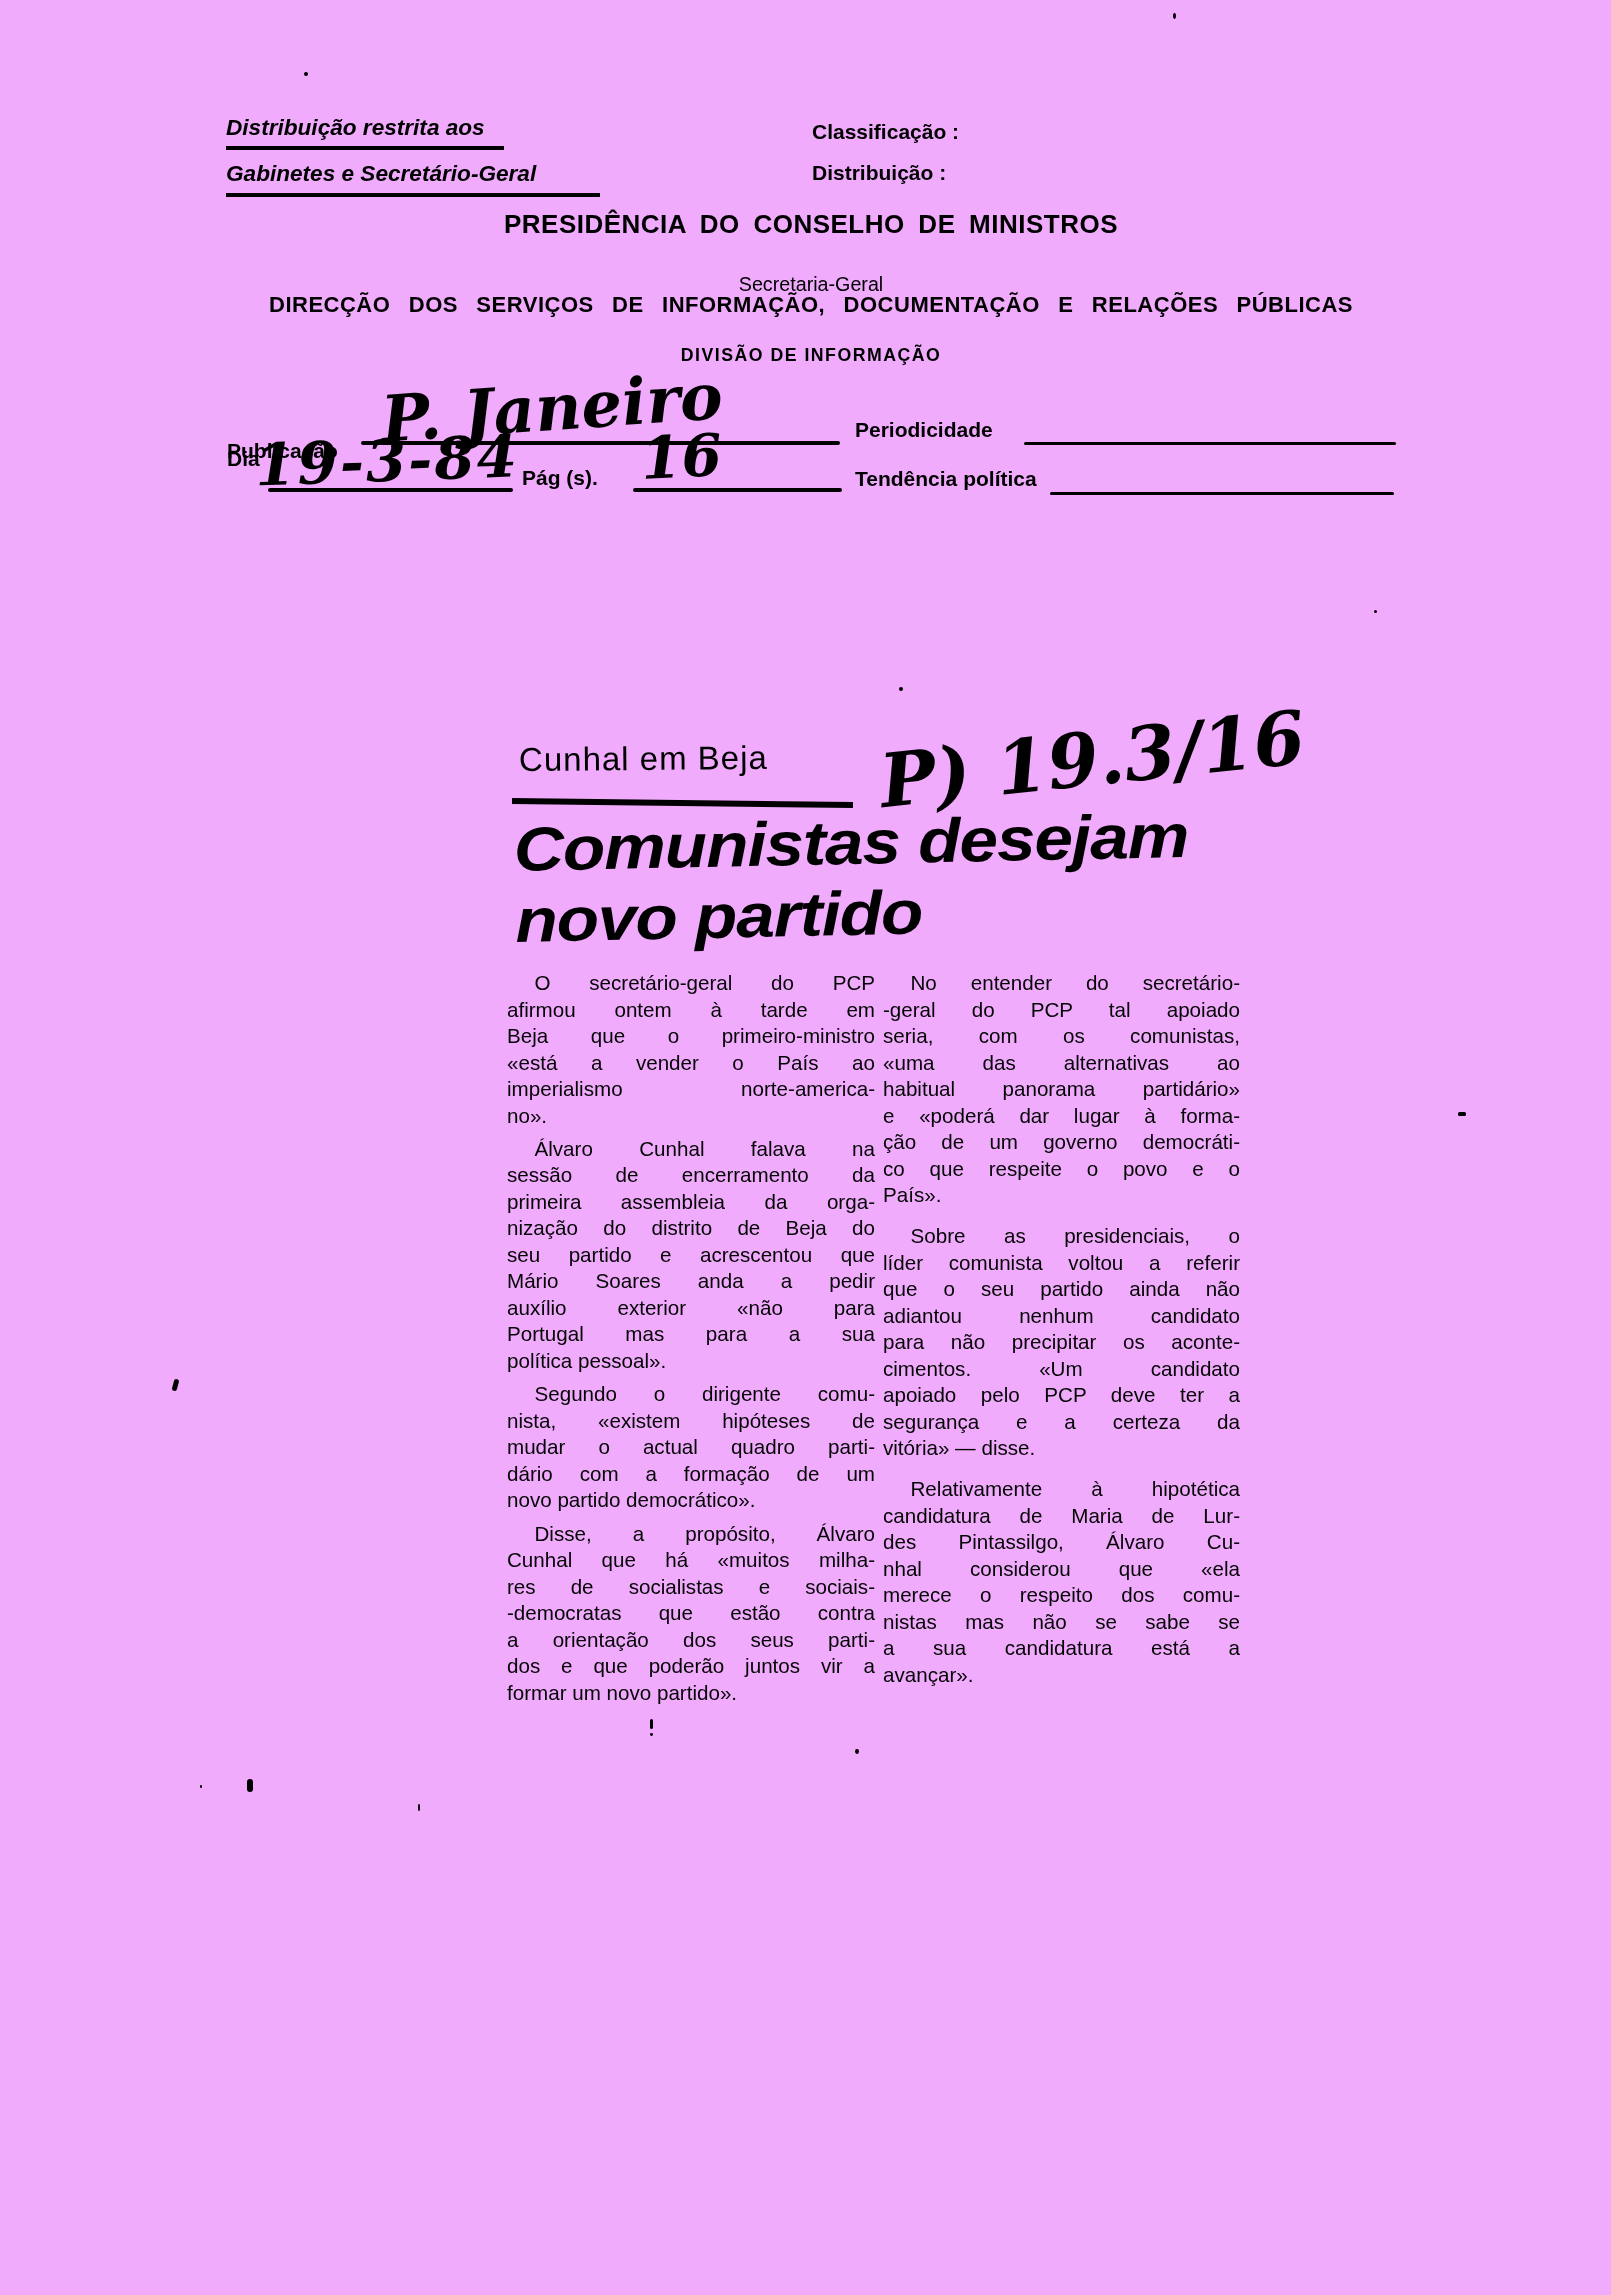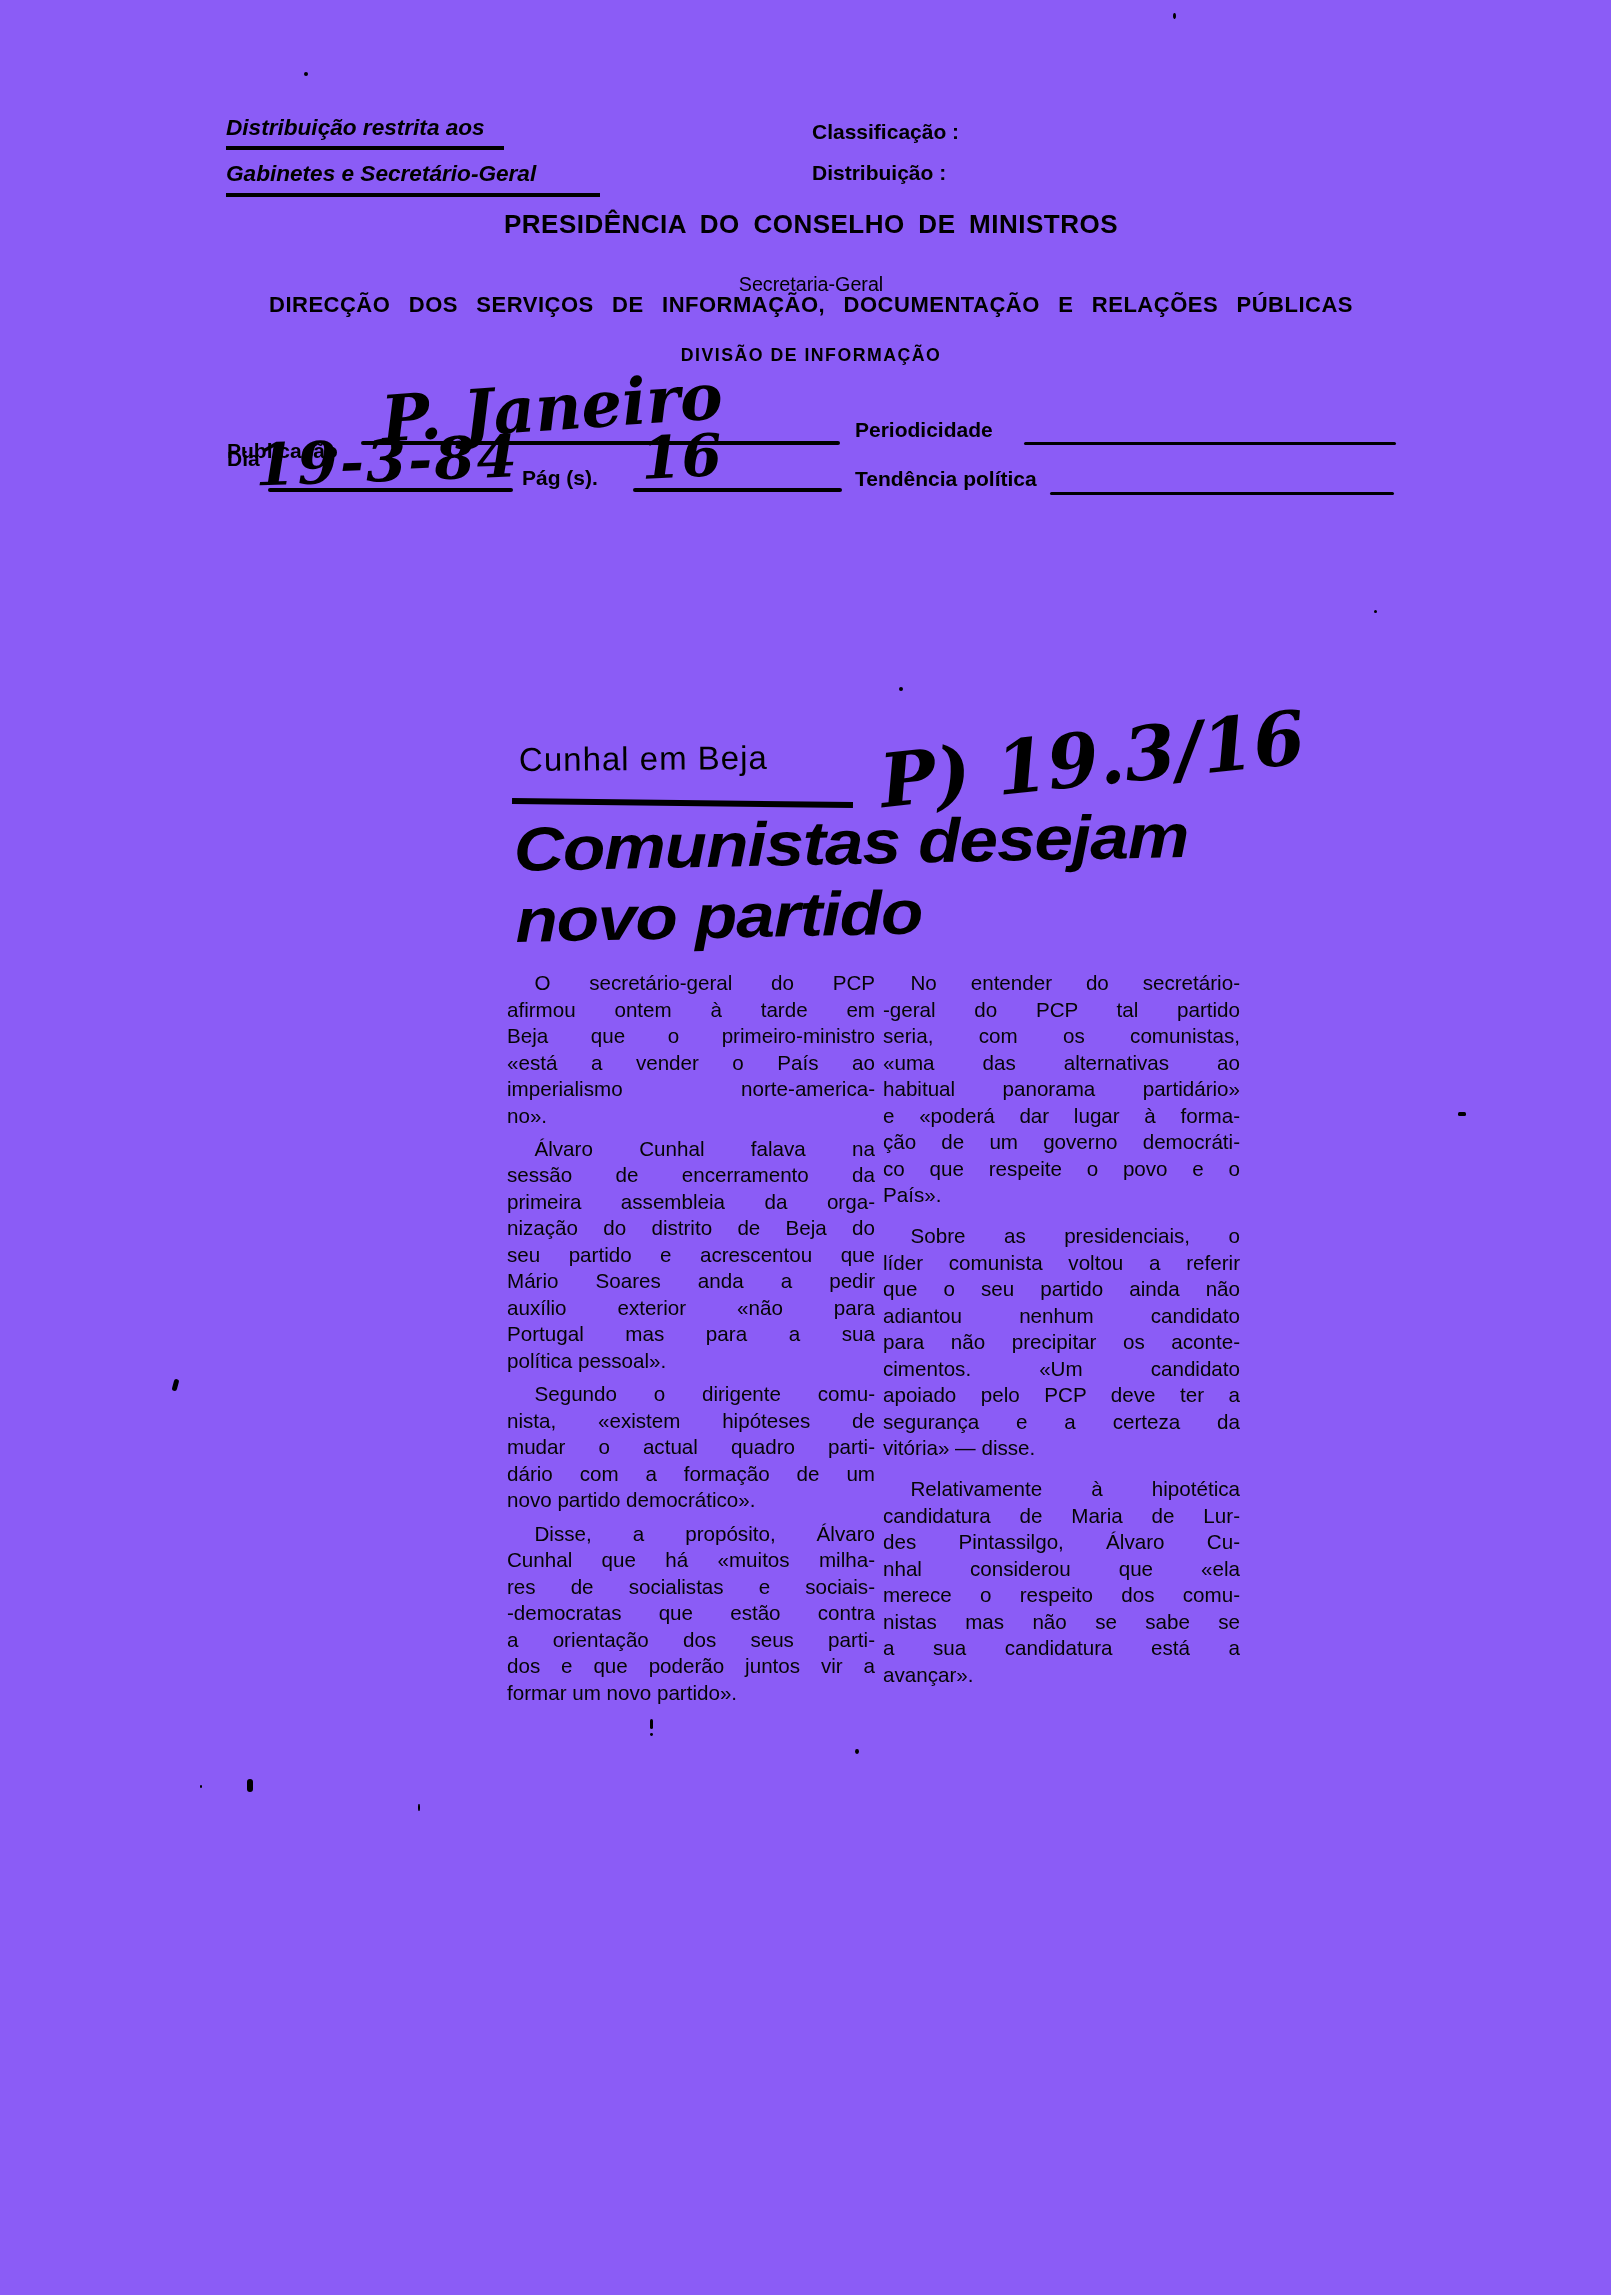--- a/index.html
+++ b/index.html
@@ -1,20 +1,20 @@
 <!DOCTYPE html>
 <html lang="pt" style="font-size:7.9px"><head>
 <meta charset="utf-8">
 <style>
   html,body{margin:0;padding:0;background:#9a9a9a;}
   .page{
     position:relative;
     width:1612px;height:2295px;
     margin:0 auto;
-    background:#8b5cf6;
+    background:#f0abfc;
     color:#000;
     font-family:"Liberation Sans",sans-serif;
     overflow:hidden;
   }
   
   .hdr-left{position:absolute;left:226px;top:117px;}
   .hdr-left .u{
     display:block;
     font-style:italic;font-weight:700;font-size:22.6px;line-height:1;
     border-bottom:4.4px solid #000;
@@ -136,21 +136,21 @@
         <div class="line">res de socialistas e sociais-</div>
         <div class="line">-democratas que estão contra</div>
         <div class="line">a orientação dos seus parti-</div>
         <div class="line">dos e que poderão juntos vir a</div>
         <div class="line last">formar um novo partido».</div>
       </div>
     </div>
   <div class="col colR">
       <div class="para">
         <div class="line first">No entender do secretário-</div>
-        <div class="line">-geral do PCP tal partido</div>
+        <div class="line">-geral do PCP tal apoiado</div>
         <div class="line">seria, com os comunistas,</div>
         <div class="line">«uma das alternativas ao</div>
         <div class="line">habitual panorama partidário»</div>
         <div class="line">e «poderá dar lugar à forma-</div>
         <div class="line">ção de um governo democráti-</div>
         <div class="line">co que respeite o povo e o</div>
         <div class="line last">País».</div>
       </div>
       <div class="para">
         <div class="line first">Sobre as presidenciais, o</div>

